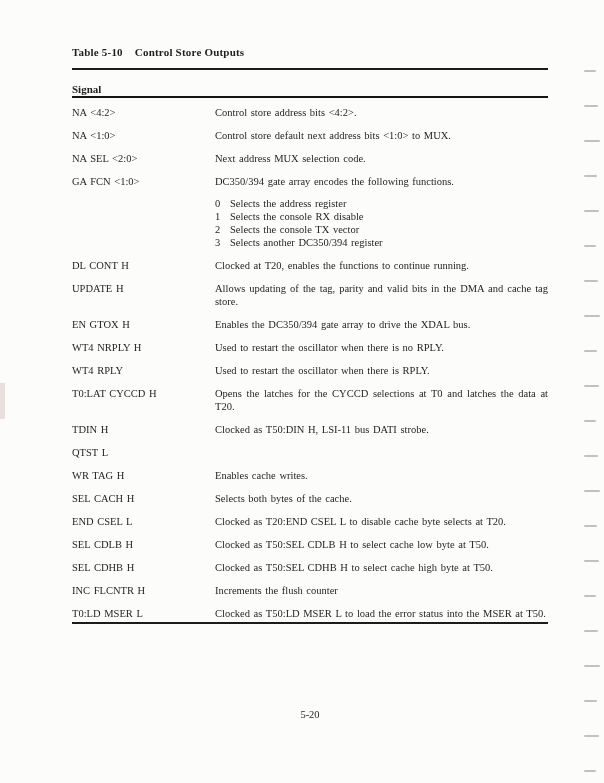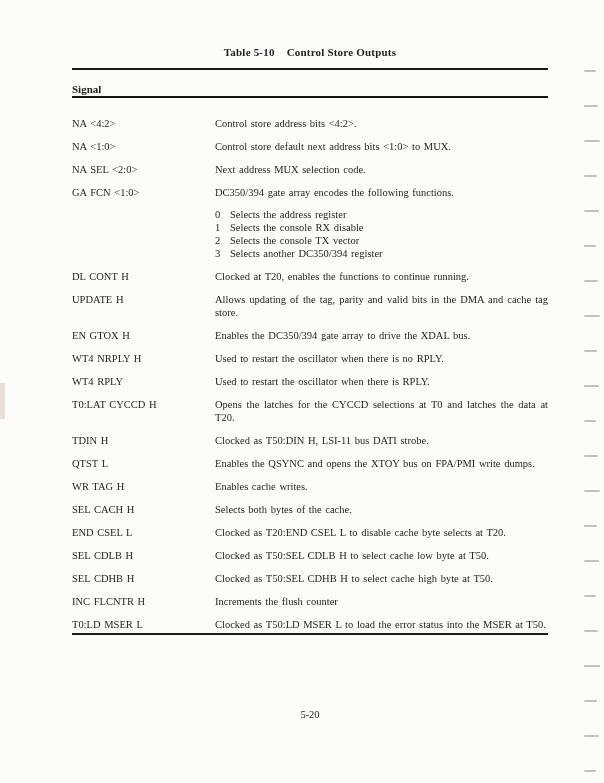--- a/index.html
+++ b/index.html
@@ -9,37 +9,37 @@
     font-family:"Liberation Serif", serif;
     color:#1f1f1f;
     position:relative;
     overflow:hidden;
   }
   .page { position:absolute; inset:0; }
 
   .table-wrap { position:absolute; left:72px; top:46px; width:476px; }
 
   .table-title {
-    text-align:center; font-weight:700; font-size:11px; line-height:13px;
+    text-align:left; font-weight:700; font-size:11px; line-height:13px;
     margin:0 0 9px 0; letter-spacing:.2px;
   }
   .title-gap { display:inline-block; width:12px; }
 
   .rule { height:0; border:0; border-top:2px solid #1c1c1c; margin:0; }
   .rule-header { border-top-width:2.5px; border-top-color:#141414; }
   .rule-bottom { border-top-width:2px; }
 
   .header-row {
     display:flex; margin-top:13px; 
     font-weight:700; font-size:11px; line-height:13px;
   }
   .col-signal { width:143px; flex:none; }
   .col-function { flex:1; }
 
-  .rows { margin-top:19px;font-family:Liberation Serif, serif; }
+  .rows { margin-top:8px;font-family:Liberation Serif, serif; }
   .trow {
     display:flex; font-size:10.5px; line-height:13px;
     margin-bottom:10px; word-spacing:1px;
   }
   .trow:last-child { margin-bottom:2px; }
   .sig { width:143px; flex:none; white-space:nowrap; }
   .fn  { flex:1; text-align:justify; }
   .fn-main { }
 
   .sublist { margin-top:9px; }
@@ -154,21 +154,20 @@
         <div class="fn">Opens the latches for the CYCCD selections at T0 and latches the data at T20.</div>
       </div>
 
       <div class="trow">
         <div class="sig">TDIN H</div>
         <div class="fn">Clocked as T50:DIN H, LSI-11 bus DATI strobe.</div>
       </div>
 
       <div class="trow">
         <div class="sig">QTST L</div>
-        <div class="fn">Enables the QSYNC and opens the XTOY bus on FPA/PMI write dumps.</div>
       </div>
 
       <div class="trow">
         <div class="sig">WR TAG H</div>
         <div class="fn">Enables cache writes.</div>
       </div>
 
       <div class="trow">
         <div class="sig">SEL CACH H</div>
         <div class="fn">Selects both bytes of the cache.</div>

